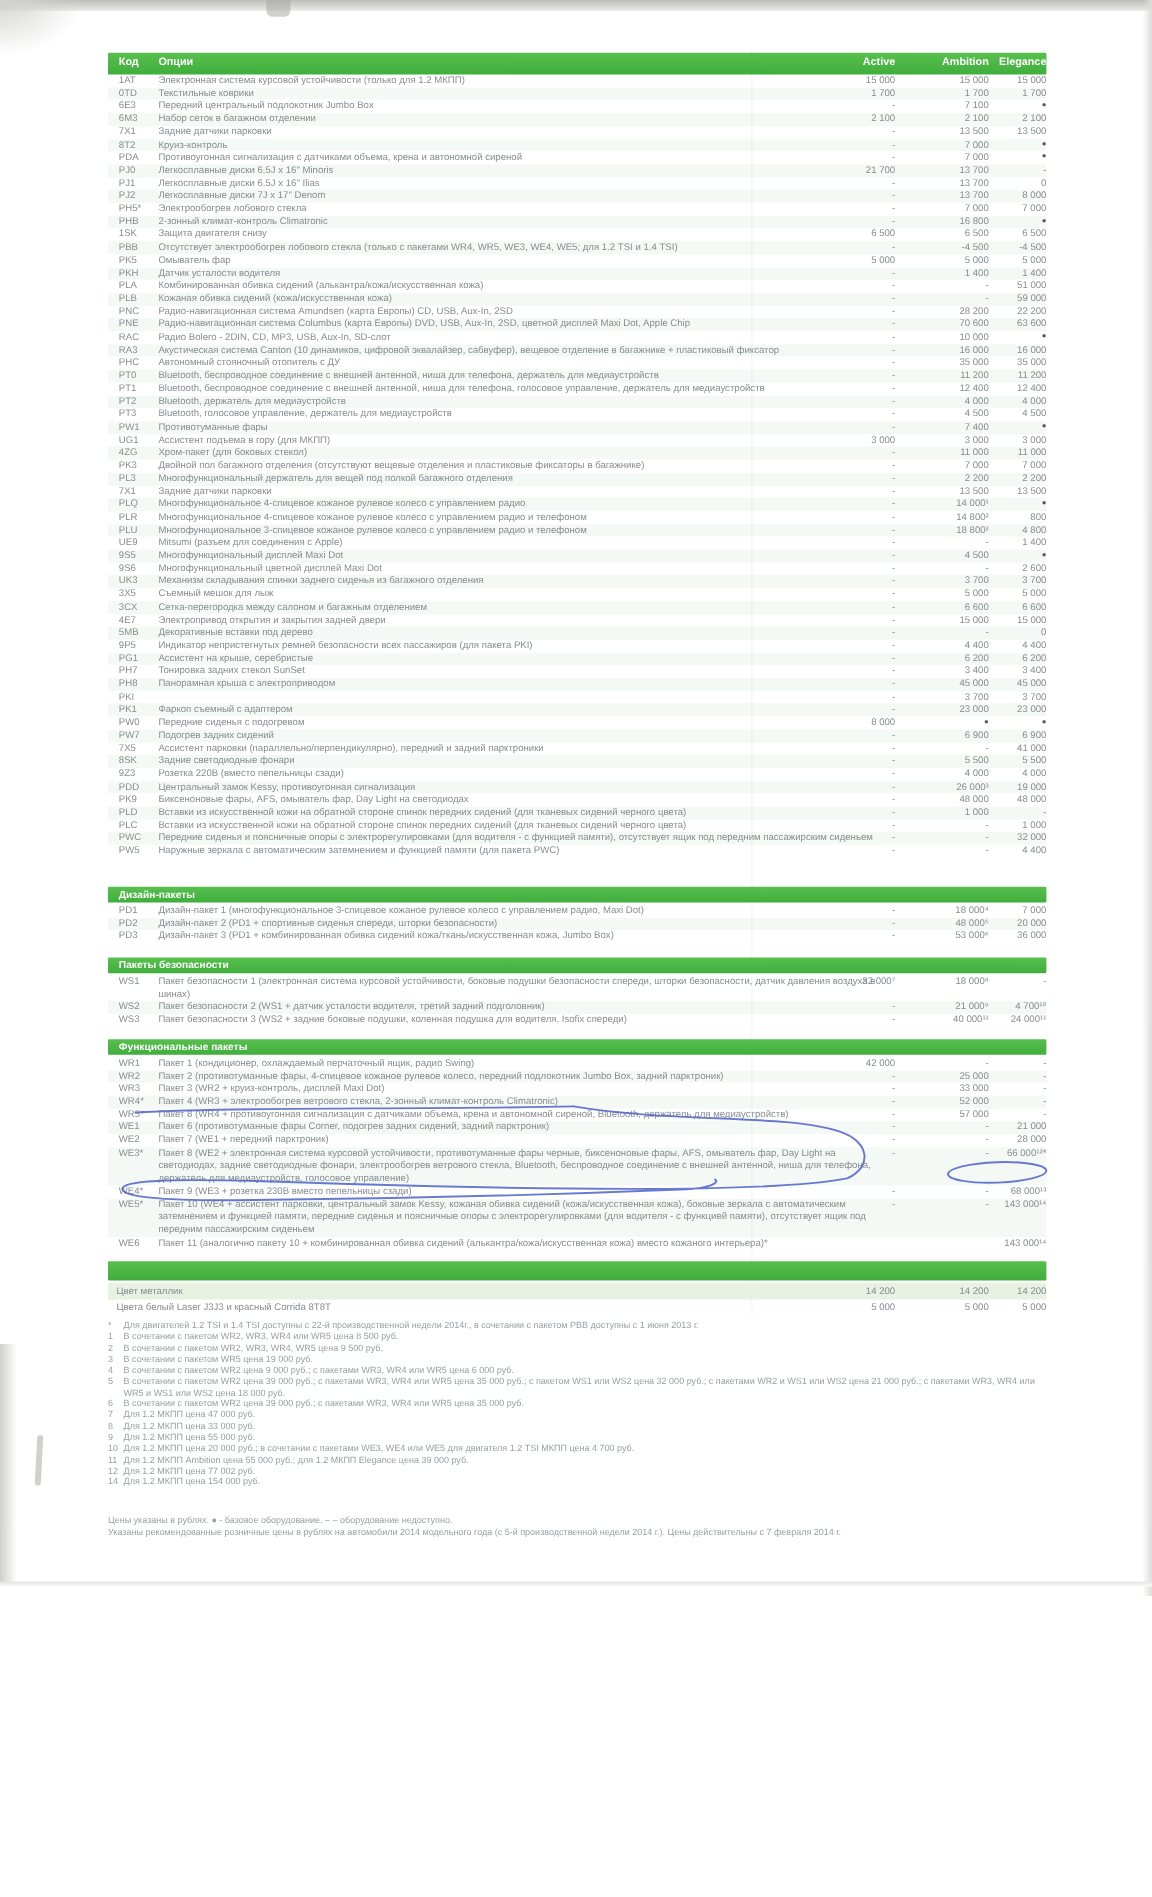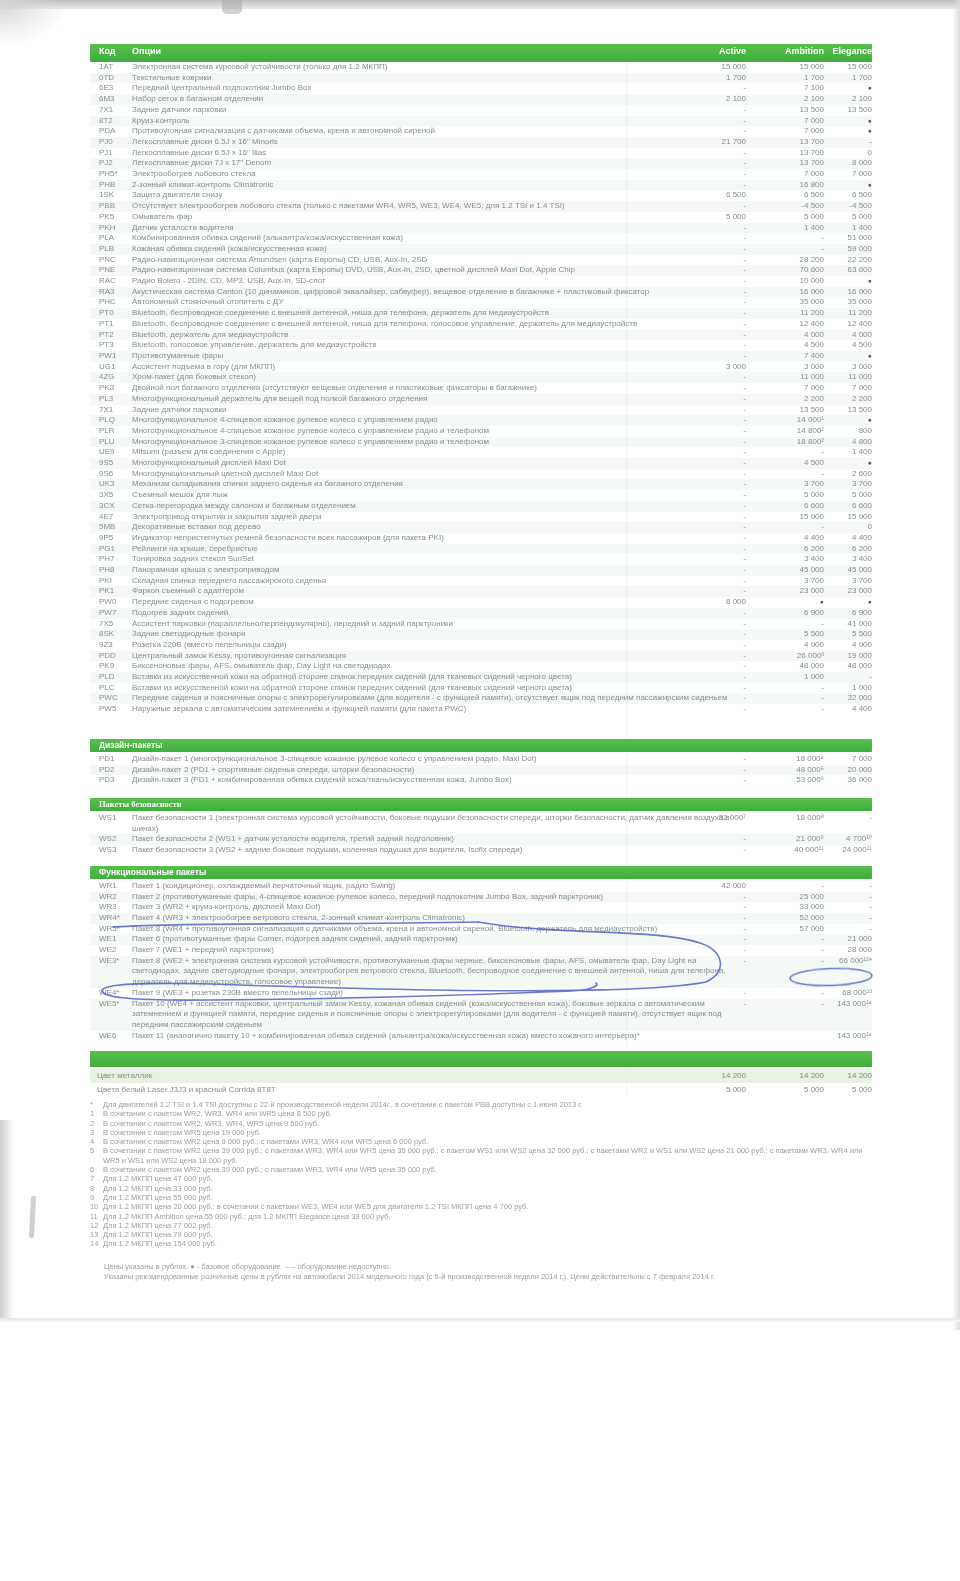--- a/index.html
+++ b/index.html
@@ -55,30 +55,30 @@
   .row .p-elegance{right:0;}
   .row .c-price.dot{font-size:6.5px;color:#555a5d;}
 
   .colors .row{min-height:14px;}
   .colors .row .c-name,.colors .row .c-price,.colors .row .c-code{line-height:14px;}
   .colors .row:nth-child(odd){background:#e7f2e3;}
   .colors .row:nth-child(even){background:transparent;}
   .colors .row .c-name{padding-left:7px;width:591px;}
 
   .sec-gap-design{margin-top:24px;}
-  .sec-gap-safety{margin-top:12px;font-family:Liberation Serif, serif;}
+  .sec-gap-safety{margin-top:12px;}
   .sec-gap-func{margin-top:10px;}
   .sec-gap-colors{margin-top:10px;}
 
   
   .footnotes{position:absolute;left:90px;top:1100px;width:790px;color:#999fa2;}
   .fn{display:flex;font-size:7.5px;line-height:9.3px;}
   .fn .fn-m{width:13px;flex-shrink:0;}
   .fn .fn-t{flex:1;}
-  .legend{position:absolute;left:104px;top:1262px;width:790px;color:#999fa2;
+  .legend{position:absolute;left:90px;top:1262px;width:790px;color:#999fa2;
     font-size:7.5px;line-height:9.6px;}
 
   
   .pen{position:absolute;left:0;top:0;width:960px;height:1581px;pointer-events:none;}
 </style>
 </head>
 <body>
 
 <div class="scan-top-edge"></div>
 <div class="scan-top-corner"></div>
@@ -408,42 +408,41 @@
       </div>
       <div class="row">
         <span class="c-code">9P5</span>
         <span class="c-name">Индикатор непристегнутых ремней безопасности всех пассажиров (для пакета PKI)</span>
         <span class="c-price p-active">-</span>
         <span class="c-price p-ambition">4 400</span>
         <span class="c-price p-elegance">4 400</span>
       </div>
       <div class="row">
         <span class="c-code">PG1</span>
-        <span class="c-name">Рейлинги на крыше, серебристые</span>
+        <span class="c-name">Ассистент на крыше, серебристые</span>
         <span class="c-price p-active">-</span>
         <span class="c-price p-ambition">6 200</span>
         <span class="c-price p-elegance">6 200</span>
       </div>
       <div class="row">
         <span class="c-code">PH7</span>
         <span class="c-name">Тонировка задних стекол SunSet</span>
         <span class="c-price p-active">-</span>
         <span class="c-price p-ambition">3 400</span>
         <span class="c-price p-elegance">3 400</span>
       </div>
       <div class="row">
         <span class="c-code">PH8</span>
         <span class="c-name">Панорамная крыша с электроприводом</span>
         <span class="c-price p-active">-</span>
         <span class="c-price p-ambition">45 000</span>
         <span class="c-price p-elegance">45 000</span>
       </div>
       <div class="row">
         <span class="c-code">PKI</span>
-        <span class="c-name">Складная спинка переднего пассажирского сиденья</span>
         <span class="c-price p-active">-</span>
         <span class="c-price p-ambition">3 700</span>
         <span class="c-price p-elegance">3 700</span>
       </div>
       <div class="row">
         <span class="c-code">PK1</span>
         <span class="c-name">Фаркоп съемный с адаптером</span>
         <span class="c-price p-active">-</span>
         <span class="c-price p-ambition">23 000</span>
         <span class="c-price p-elegance">23 000</span>
@@ -720,24 +719,20 @@
       <span class="fn-m">10</span>
       <span class="fn-t">Для 1.2 МКПП цена 20 000 руб.; в сочетании с пакетами WE3, WE4 или WE5 для двигателя 1.2 TSI МКПП цена 4 700 руб.</span>
     </div>
     <div class="fn">
       <span class="fn-m">11</span>
       <span class="fn-t">Для 1.2 МКПП Ambition цена 55 000 руб.; для 1.2 МКПП Elegance цена 39 000 руб.</span>
     </div>
     <div class="fn">
       <span class="fn-m">12</span>
       <span class="fn-t">Для 1.2 МКПП цена 77 002 руб.</span>
-    </div>
-    <div class="fn">
-      <span class="fn-m">13</span>
-      <span class="fn-t">Для 1.2 МКПП цена 79 000 руб.</span>
     </div>
     <div class="fn">
       <span class="fn-m">14</span>
       <span class="fn-t">Для 1.2 МКПП цена 154 000 руб.</span>
     </div>
   </div>
 
 <div class="legend">
   <div>Цены указаны в рублях. ● - базовое оборудование. – – оборудование недоступно.</div>
   <div>Указаны рекомендованные розничные цены в рублях на автомобили 2014 модельного года (с 5-й производственной недели 2014 г.). Цены действительны с 7 февраля 2014 г.</div>

